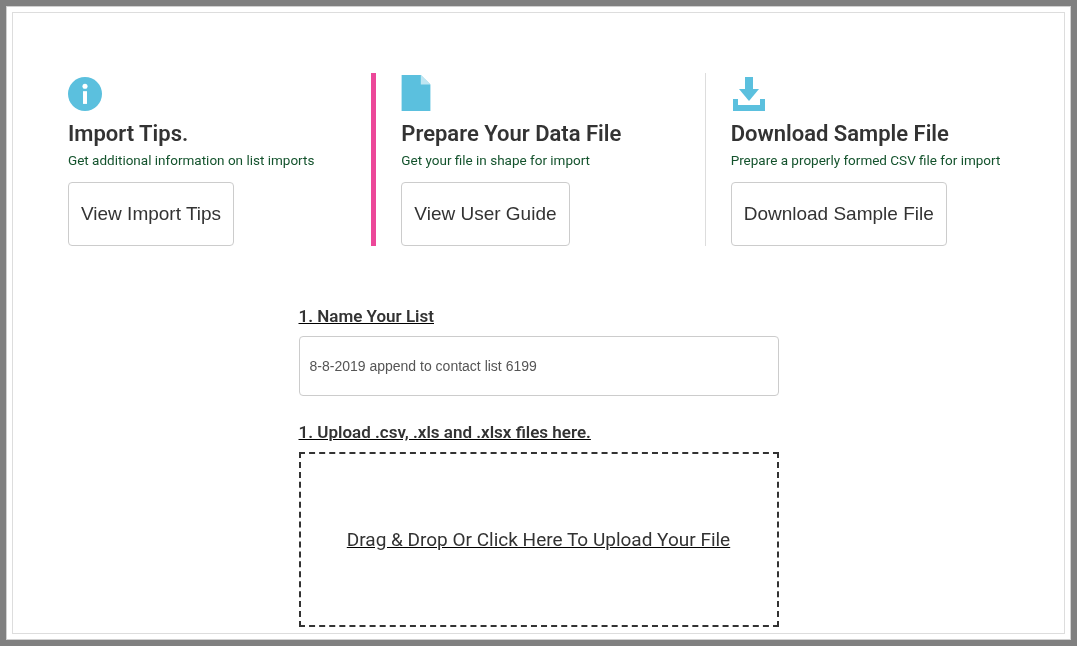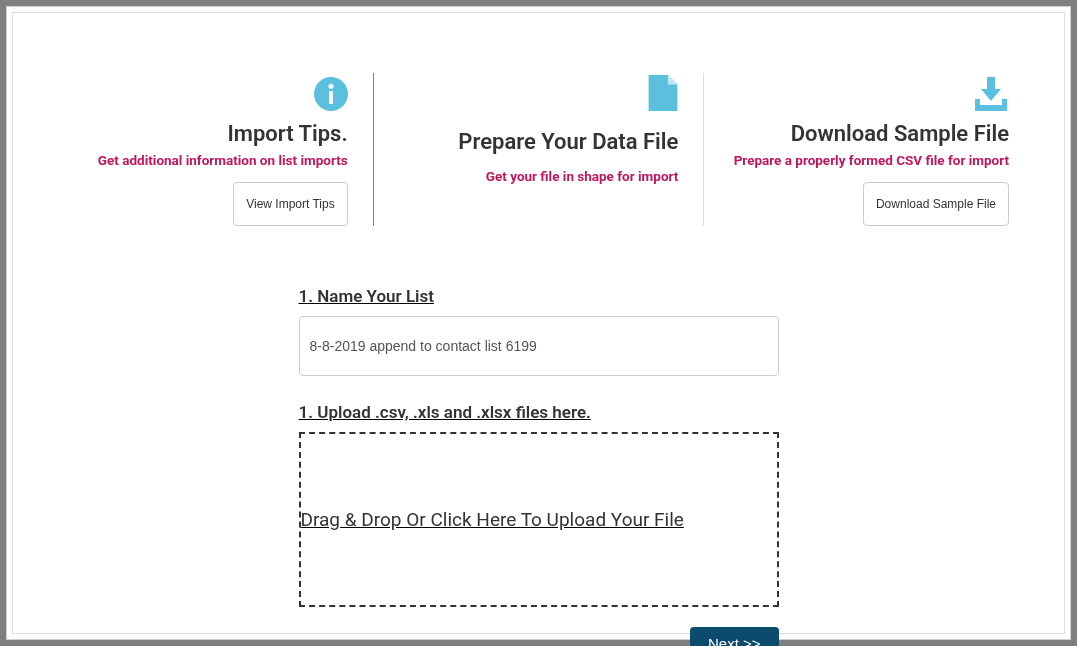--- a/index.html
+++ b/index.html
@@ -33,55 +33,53 @@
       display: flex;
       justify-content: space-between;
       margin-bottom: 60px;
     }
     .info-col {
       flex: 1;
       text-align: center;
       padding: 0 25px;
       display: flex;
       flex-direction: column;
-      align-items: flex-end;
+      align-items: flex-start;
     }
     .info-col.mid {
-      border-left: 1px solid #ec4899;
+      border-left: 5px solid #ec4899;
       border-right: 1px solid #ddd;
-      gap: 8px;
     }
     .icon-wrap {
       height: 38px;
       display: flex;
       align-items: flex-end;
       justify-content: center;
       margin-bottom: 10px;
     }
     .icon-wrap svg {
       fill: #5bc0de;
     }
     .col-title {
       font-size: 22px;
       font-weight: 600;
       color: #333;
       margin-bottom: 6px;
     }
     .col-sub {
       font-size: 13.5px;
-      color: #be185d;
+      color: #14532d;
       margin-bottom: 14px;
-      font-weight: bold;
     }
     .col-btn {
       background: #fff;
       border: 1px solid #ccc;
       border-radius: 4px;
-      padding: 14px 12px;
-      font-size: 12px;
+      padding: 20px 12px;
+      font-size: 19px;
       color: #333;
       cursor: pointer;
     }
     .form-area {
       width: 480px;
       margin: 0 auto;
       text-decoration: underline;
     }
     .step-label {
       font-size: 17px;
@@ -97,20 +95,21 @@
       font-size: 14px;
       color: #555;
       margin-bottom: 26px;
     }
     .dropzone {
       width: 100%;
       height: 175px;
       border: 2px dashed #333;
       display: flex;
       align-items: center;
+      justify-content: center;
       font-size: 19px;
       color: #333;
       cursor: pointer;
       margin-top: 4px;
       margin-bottom: 20px;
     }
     .next-row {
       text-align: right;
     }
     .next-btn {
@@ -146,20 +145,21 @@
 
       <div class="info-col mid">
         <div class="icon-wrap">
           <svg width="30" height="36" viewBox="0 0 24 30">
               <path d="M0 0 L16 0 L24 8 L24 30 L0 30 Z"></path>
               <path d="M16 0 L16 8 L24 8 Z" fill="#bfe6f2"></path>
             </svg>
         </div>
         <div class="col-title">Prepare Your Data File</div>
         <div class="col-sub">Get your file in shape for import</div>
+        <button class="col-btn">View User Guide</button>
       </div>
 
       <div class="info-col">
         <div class="icon-wrap">
           <svg width="36" height="34" viewBox="0 0 36 34">
               <rect x="14" y="0" width="8" height="12"></rect>
               <path d="M8 12 L28 12 L18 24 Z"></path>
               <rect x="2" y="28" width="32" height="6"></rect>
               <rect x="2" y="22" width="5" height="6"></rect>
               <rect x="29" y="22" width="5" height="6"></rect>

